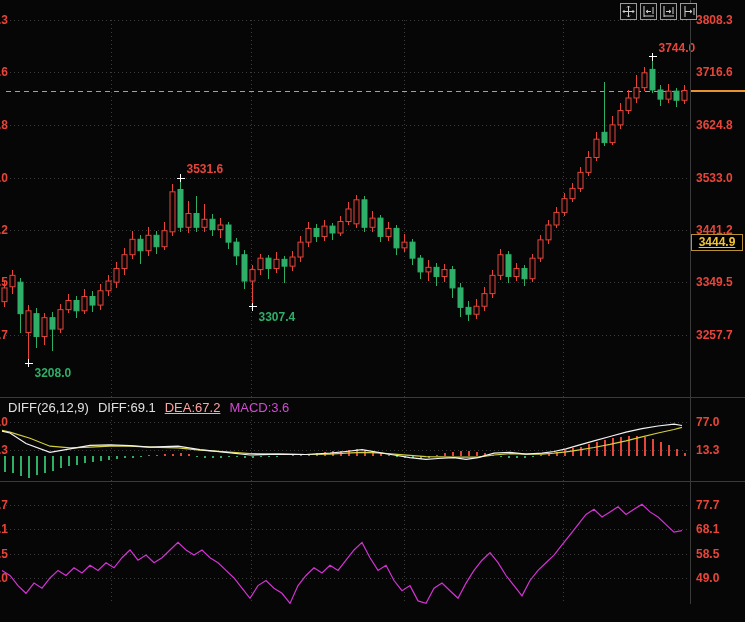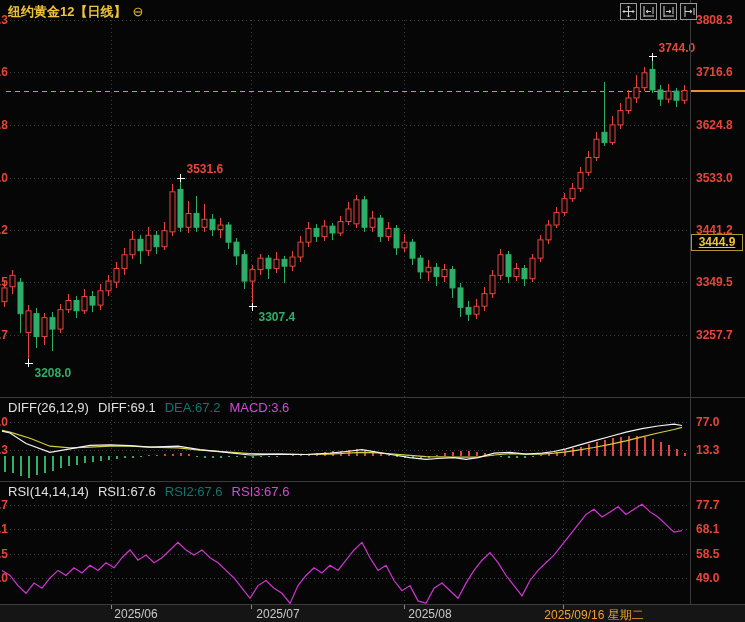--- a/index.html
+++ b/index.html
@@ -9,21 +9,21 @@
   .titlebar{position:absolute;left:8px;top:3px;font-size:13px;font-weight:bold;color:#f0c437;}
   .titlebar .collapse{margin-left:6px;font-weight:normal;cursor:pointer;}
   .toolbar{position:absolute;top:3px;right:48px;display:flex;gap:3px;}
   .tbtn{width:15px;height:15px;border:1px solid #9a9a9a;background:#0a0a0a;display:flex;
         align-items:center;justify-content:center;padding:0;box-sizing:content-box;}
   .ylab{position:absolute;left:696px;font-size:12px;font-weight:bold;color:#e8453a;white-space:nowrap;}
   .llab{position:absolute;left:0;width:8px;overflow:hidden;direction:rtl;font-size:12px;
         font-weight:bold;color:#e8453a;white-space:nowrap;}
   .hdr{position:absolute;left:8px;font-size:13px;color:#e0e0e0;white-space:nowrap;}
   .hdr span{margin-right:9px;}
-  .c-yellow{color:#0f766e;} .c-magenta{color:#d24bd2;}
+  .c-yellow{color:#fca5a5;text-decoration:underline;} .c-magenta{color:#d24bd2;}
   .price-box{position:absolute;left:691px;width:50px;height:15px;border:1px solid #b8922e;
              background:#000;color:#f0c437;font-size:12px;font-weight:bold;text-align:center;
              line-height:15px;}
   .watermark{position:absolute;left:608px;top:562px;font-size:35px;letter-spacing:4px;
              color:#ededed;text-shadow:1px 1px 2px #000;}
   .datebar{position:absolute;left:0;top:604px;width:745px;height:18px;background:#151515;
            border-top:1px solid #3d3d3d;box-sizing:border-box;}
   .dlab{position:absolute;top:2px;transform:translateX(-50%);font-size:12px;color:#c8c8c8;white-space:nowrap;}
   .dlab.hl{color:#f0a030;}
   .tick{position:absolute;top:0;width:1px;height:4px;background:#888;}
@@ -323,23 +323,20 @@
       <line x1="684.5" y1="455.84615384615387" x2="684.5" y2="453.2087912087912" stroke="#e8453a" stroke-width="2" stroke-dasharray="none" shape-rendering="crispEdges"></line>
       <polyline points="2,430.4 10,432.1 30,438.3 50,446.2 70,447.9 90,447.1 110,446.2 130,446.2 150,447.1 178,447.9 200,450.1 226,451.9 250,453.6 278,454.1 306,454.5 330,454.1 346,453.2 362,452.3 378,452.8 394,454.1 410,455.4 426,456.7 454,457.2 478,457.2 494,455.0 510,453.6 526,454.1 542,454.1 554,453.2 566,451.9 578,450.1 594,447.5 610,444.4 626,440.9 642,436.9 658,433.0 674,429.5 682,427.3" fill="none" stroke="#d4cf3c" stroke-width="1.2"></polyline>
       <polyline points="2,431.2 10,433.0 26,443.5 50,452.3 70,448.8 90,445.3 110,444.9 130,445.7 150,447.1 178,446.2 200,449.7 226,452.3 250,455.0 278,454.1 306,454.5 330,453.2 346,451.5 362,449.7 378,452.3 394,455.0 410,457.6 426,459.4 438,458.5 454,457.6 466,459.4 478,457.6 494,453.2 510,452.3 526,454.1 542,453.2 554,451.5 566,448.8 578,445.3 594,440.9 610,436.5 626,432.1 642,428.6 658,426.0 674,424.2 682,425.5" fill="none" stroke="#f2f2f2" stroke-width="1.2"></polyline>
       <line x1="6" y1="505" x2="690" y2="505" stroke="#3c3c3c" stroke-width="1" stroke-dasharray="1 3" shape-rendering="crispEdges"></line>
       <line x1="6" y1="529" x2="690" y2="529" stroke="#3c3c3c" stroke-width="1" stroke-dasharray="1 3" shape-rendering="crispEdges"></line>
       <line x1="6" y1="554" x2="690" y2="554" stroke="#3c3c3c" stroke-width="1" stroke-dasharray="1 3" shape-rendering="crispEdges"></line>
       <line x1="6" y1="578" x2="690" y2="578" stroke="#3c3c3c" stroke-width="1" stroke-dasharray="1 3" shape-rendering="crispEdges"></line>
       <polyline points="2,570.4 10,575.5 18,585.6 26,593.3 34,583.1 42,588.2 50,578.0 58,570.4 66,575.5 74,567.8 82,572.9 90,565.3 98,570.4 106,562.7 114,567.8 122,557.7 130,550.0 138,560.2 146,555.1 154,562.7 162,557.7 170,550.0 178,542.4 186,550.0 194,555.1 202,550.0 210,557.7 218,562.7 226,570.4 234,578.0 242,588.2 250,598.3 258,585.6 266,580.5 274,588.2 282,593.3 290,603.4 298,585.6 306,575.5 314,567.8 322,572.9 330,565.3 338,570.4 346,560.2 354,550.0 362,542.4 370,557.7 378,570.4 386,565.3 394,580.5 402,590.7 410,585.6 418,600.9 426,603.4 434,588.2 442,583.1 450,590.7 458,598.3 466,583.1 474,570.4 482,560.2 490,552.6 498,562.7 506,575.5 514,585.6 522,595.8 530,580.5 538,570.4 546,562.7 554,555.1 562,544.9 570,534.8 578,524.6 586,514.4 594,509.3 602,517.0 610,511.9 618,506.8 626,514.4 634,509.3 642,504.2 650,511.9 658,517.0 666,524.6 674,532.2 682,530.7" fill="none" stroke="#d433d4" stroke-width="1.2"></polyline>
     </svg>
 
-  <div class="titlebar">
-    <span>纽约黄金12【日线】</span><span class="collapse">⊖</span>
-  </div>
 
   <div class="toolbar">
     <button class="tbtn">
       <svg width="13" height="13" viewBox="0 0 13 13">
           <g stroke="#cfcfcf" stroke-width="1" fill="none">
       <path d="M6.5 1v11M1 6.5h11"></path>
             <path d="M5 2.5L6.5 1L8 2.5M5 10.5L6.5 12L8 10.5M2.5 5L1 6.5L2.5 8M10.5 5L12 6.5L10.5 8"></path>
           </g>
         </svg>
     </button>
@@ -395,32 +392,19 @@
       <div class="ylab" style="top: 547px;">58.5</div>
       <div class="llab" style="top: 547px;">58.5</div>
       <div class="ylab" style="top: 571px;">49.0</div>
       <div class="llab" style="top: 571px;">49.0</div>
     </div>
 
   <div class="hdr" style="top:400px">
     <span>DIFF(26,12,9)</span><span>DIFF:69.1</span><span class="c-yellow">DEA:67.2</span><span class="c-magenta">MACD:3.6</span>
   </div>
 
-  <div class="hdr" style="top:484px">
-    <span>RSI(14,14,14)</span><span>RSI1:67.6</span><span class="c-yellow">RSI2:67.6</span><span class="c-magenta">RSI3:67.6</span>
-  </div>
 
   <div class="price-box" id="priceBox" style="top: 234px; text-decoration: underline;">
     <span>3444.9</span>
   </div>
 
 
-  <div class="datebar" id="dateBar">
-      <span class="tick" style="left: 111px;"></span>
-      <span class="tick" style="left: 251px;"></span>
-      <span class="tick" style="left: 404px;"></span>
-      <span class="tick" style="left: 563px;"></span>
-      <span class="dlab" style="left: 136px;">2025/06</span>
-      <span class="dlab" style="left: 278px;">2025/07</span>
-      <span class="dlab" style="left: 430px;">2025/08</span>
-      <span class="dlab hl" style="left: 594px;">2025/09/16 星期二</span>
-    </div>
 </div>
 
 </body></html>

